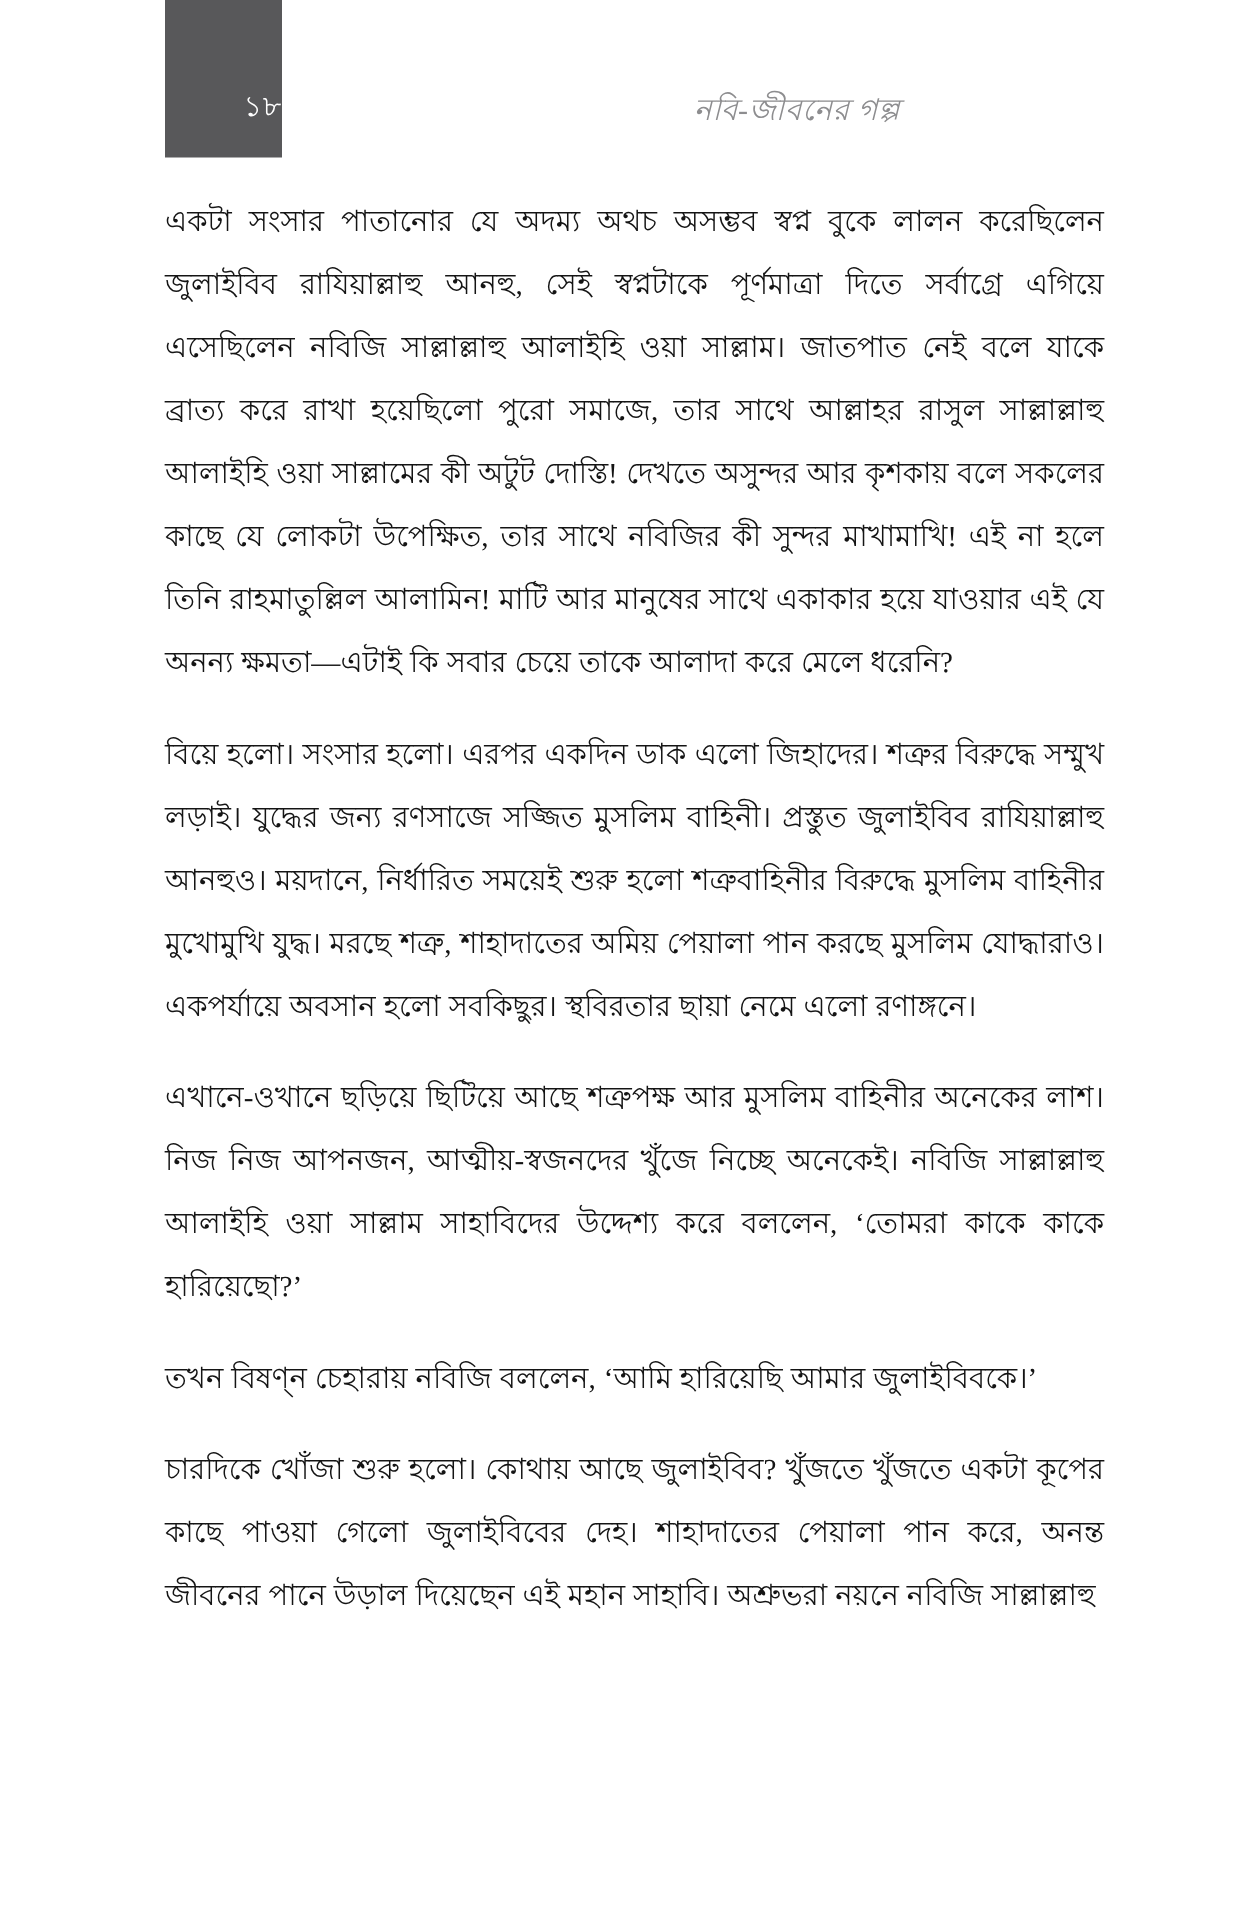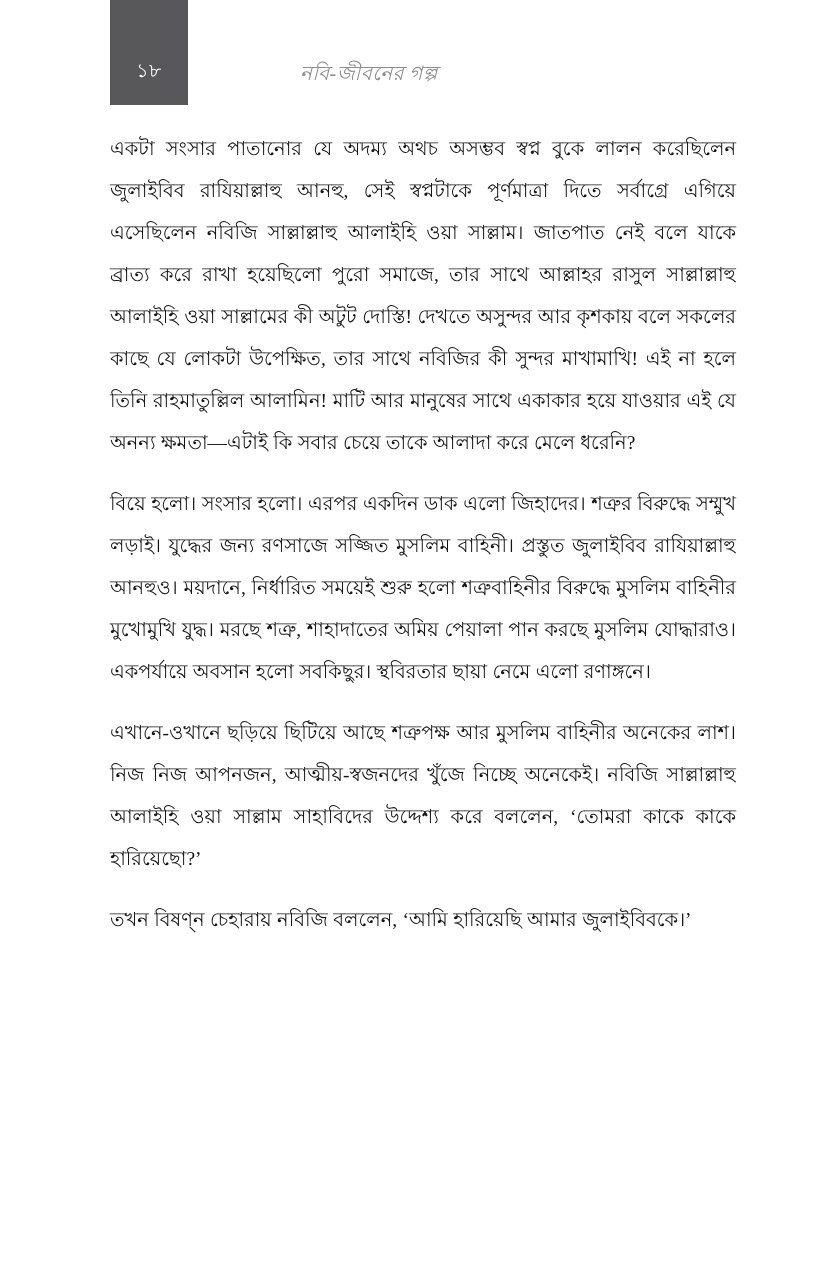--- a/index.html
+++ b/index.html
@@ -39,33 +39,33 @@
     width: 78px;
     height: 105px;
     background: #58585a;
   }
 
   .folio-number {
     position: absolute;
     left: 0;
     right: 0;
     bottom: 17px;
-    text-align: center;
+    text-align: right;
     color: #ffffff;
     font-size: 19px;
     letter-spacing: 0.5px;
     font-family: "Liberation Serif", "DejaVu Serif", serif;
   }
 
   .running-title {
     position: absolute;
     left: 300px;
     top: 58px;
     width: 300px;
-    text-align: left;
+    text-align: right;
     color: #8d8d8f;
     font-style: italic;
     font-size: 20px;
     letter-spacing: 0.4px;
     white-space: nowrap;
   }
 
   
   .textblock {
     position: absolute;
@@ -103,15 +103,16 @@
       <div class="folio-number">১৮</div>
     </div>
     <div class="running-title">নবি-জীবনের গল্প</div>
   </div>
 
   <div class="textblock">
     <p class="para">একটা সংসার পাতানোর যে অদম্য অথচ অসম্ভব স্বপ্ন বুকে লালন করেছিলেন জুলাইবিব রাযিয়াল্লাহু আনহু, সেই স্বপ্নটাকে পূর্ণমাত্রা দিতে সর্বাগ্রে এগিয়ে এসেছিলেন নবিজি সাল্লাল্লাহু আলাইহি ওয়া সাল্লাম। জাতপাত নেই বলে যাকে ব্রাত্য করে রাখা হয়েছিলো পুরো সমাজে, তার সাথে আল্লাহর রাসুল সাল্লাল্লাহু আলাইহি ওয়া সাল্লামের কী অটুট দোস্তি! দেখতে অসুন্দর আর কৃশকায় বলে সকলের কাছে যে লোকটা উপেক্ষিত, তার সাথে নবিজির কী সুন্দর মাখামাখি! এই না হলে তিনি রাহমাতুল্লিল আলামিন! মাটি আর মানুষের সাথে একাকার হয়ে যাওয়ার এই যে অনন্য ক্ষমতা—এটাই কি সবার চেয়ে তাকে আলাদা করে মেলে ধরেনি?</p>
     <p class="para">বিয়ে হলো। সংসার হলো। এরপর একদিন ডাক এলো জিহাদের। শত্রুর বিরুদ্ধে সম্মুখ লড়াই। যুদ্ধের জন্য রণসাজে সজ্জিত মুসলিম বাহিনী। প্রস্তুত জুলাইবিব রাযিয়াল্লাহু আনহুও। ময়দানে, নির্ধারিত সময়েই শুরু হলো শত্রুবাহিনীর বিরুদ্ধে মুসলিম বাহিনীর মুখোমুখি যুদ্ধ। মরছে শত্রু, শাহাদাতের অমিয় পেয়ালা পান করছে মুসলিম যোদ্ধারাও। একপর্যায়ে অবসান হলো সবকিছুর। স্থবিরতার ছায়া নেমে এলো রণাঙ্গনে।</p>
     <p class="para">এখানে-ওখানে ছড়িয়ে ছিটিয়ে আছে শত্রুপক্ষ আর মুসলিম বাহিনীর অনেকের লাশ। নিজ নিজ আপনজন, আত্মীয়-স্বজনদের খুঁজে নিচ্ছে অনেকেই। নবিজি সাল্লাল্লাহু আলাইহি ওয়া সাল্লাম সাহাবিদের উদ্দেশ্য করে বললেন, ‘তোমরা কাকে কাকে হারিয়েছো?’</p>
     <p class="para">তখন বিষণ্ন চেহারায় নবিজি বললেন, ‘আমি হারিয়েছি আমার জুলাইবিবকে।’</p>
+    <p class="para clipped">চারদিকে খোঁজা শুরু হলো। কোথায় আছে জুলাইবিব? খুঁজতে খুঁজতে একটা কূপের কাছে পাওয়া গেলো জুলাইবিবের দেহ। শাহাদাতের পেয়ালা পান করে, অনন্ত জীবনের পানে উড়াল দিয়েছেন এই মহান সাহাবি। অশ্রুভরা নয়নে নবিজি সাল্লাল্লাহু</p>
   </div>
 
 </div>
 
 </body></html>

